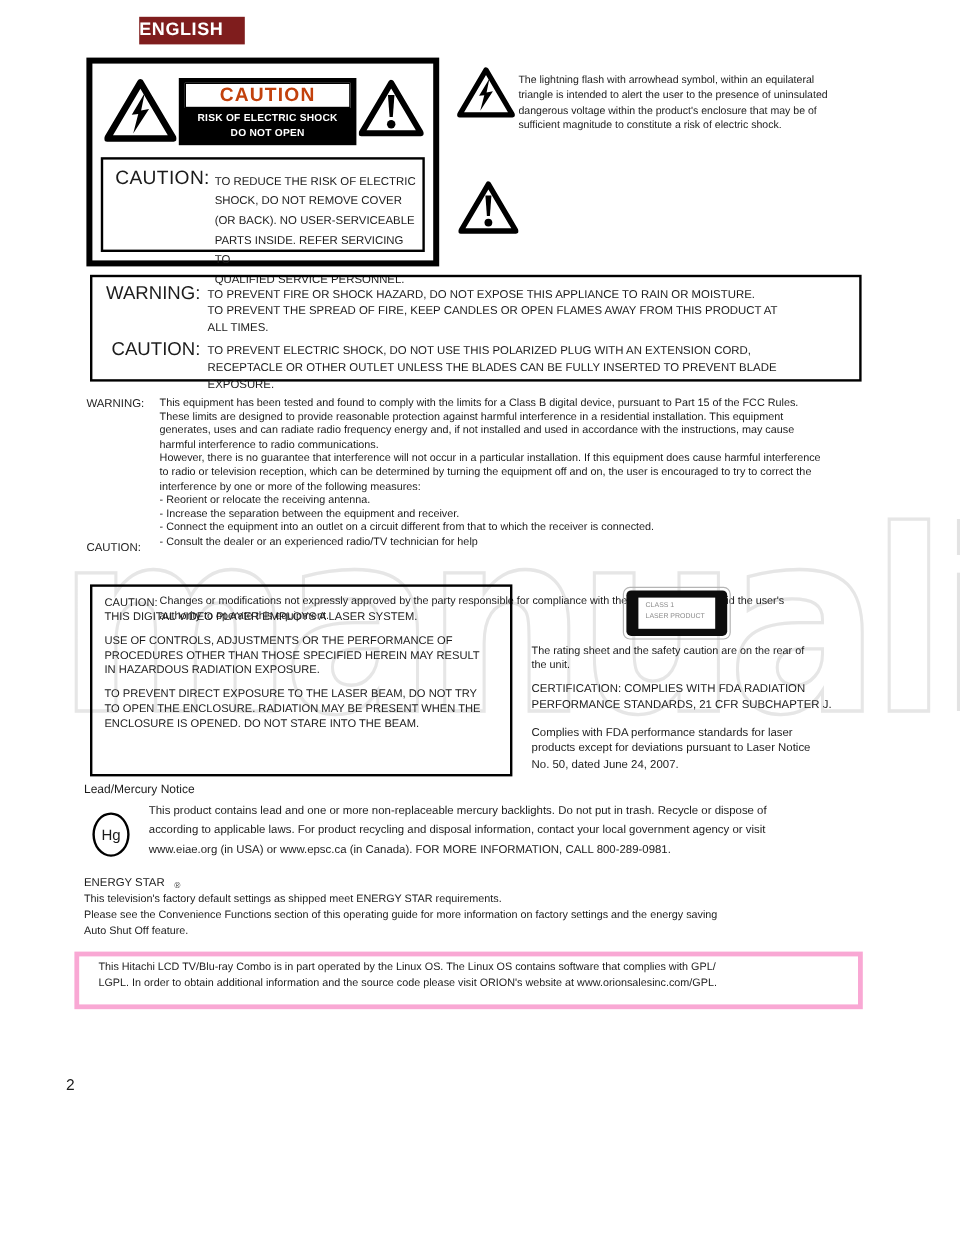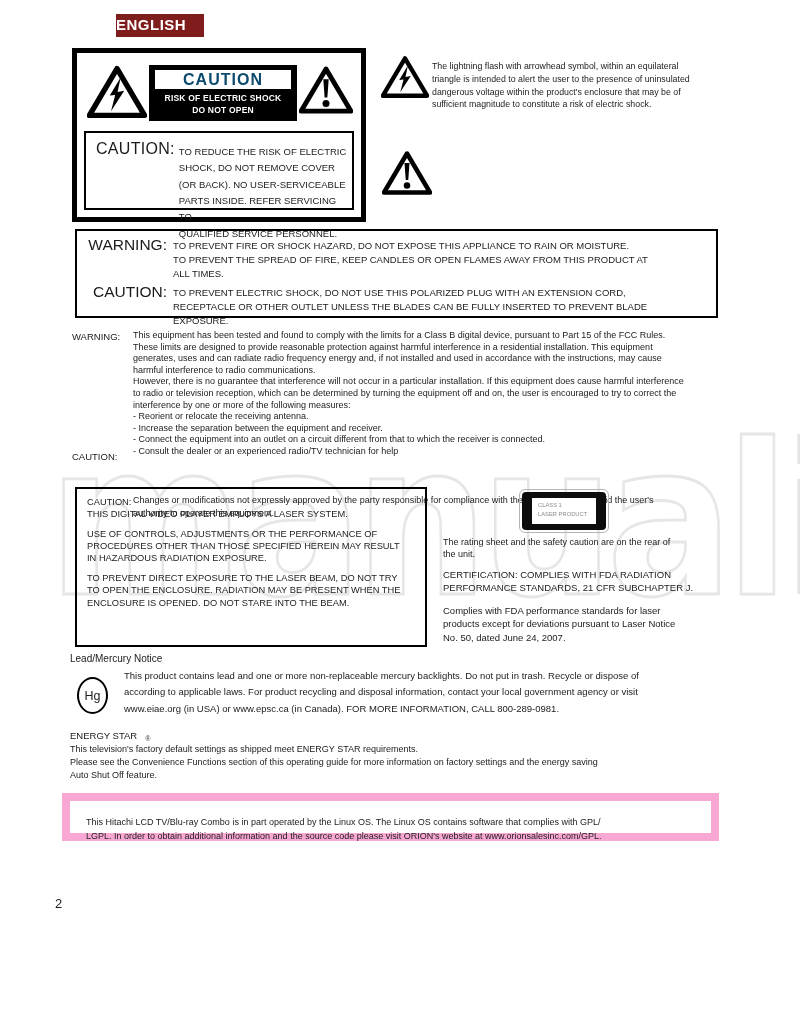--- a/index.html
+++ b/index.html
@@ -18,21 +18,21 @@
 
   
   .english-tag { left:68px; top:14px; width:88px; height:23px; background:#7f1d1d; color:#fff;
     font-weight:bold; font-size:15px; padding:2px 0 0 0; letter-spacing:0.5px;margin-left:48px; }
 
   
   .hazard-box { left:72px; top:48px; width:294px; height:174px; border:5px solid #000; background:transparent; }
   .hazard-top { display:flex; justify-content:space-between; align-items:flex-start; padding:12px 8px 0 10px; }
   .tri { display:block; }
   .shock-badge { background:#000; width:148px; padding:4px 5px 5px 5px; }
-  .shock-badge-title { background:#fff; color:#0c4a6e; font-weight:bold; font-size:16px; text-align:center;
+  .shock-badge-title { background:#fff; color:#c2410c; font-weight:bold; font-size:16px; text-align:center;
     letter-spacing:1px; margin-bottom:3px; border:1px solid #000; line-height:1.2; }
   .shock-badge-line { color:#fff; font-weight:bold; font-size:8.5px; text-align:center; line-height:1.35; letter-spacing:0.2px; }
   .hazard-inner { position:absolute; left:7px; right:7px; top:78px; bottom:7px; border:2px solid #000;
     display:flex; padding:7px 2px 0 10px; background:transparent; }
   .hazard-inner-label { font-size:16px; letter-spacing:0.3px; flex:none; }
   .hazard-inner-text { font-size:9.5px; line-height:1.72; padding-top:4px; margin-left:4px; }
 
   
   .tri-bolt-solo { left:381px; top:55px; }
   .tri-excl-solo { left:382px; top:150px; }
@@ -77,22 +77,22 @@
   .hg-circle { left:77px; top:677px; width:31px; height:37px; border:2px solid #000; border-radius:50%;
     display:flex; align-items:center; justify-content:center; font-size:12.5px; }
   .mercury-body { left:124px; top:668px; width:596px; font-size:9.5px; line-height:1.72; }
 
   
   .energy-heading { left:70px; top:730px; font-size:9.5px; }
   .energy-reg { font-size:7px; margin-left:8px; vertical-align:-2px; color:#333; }
   .energy-body { left:70px; top:743px; width:655px; font-size:9px; line-height:1.45; }
 
   
-  .linux-box { left:62px; top:793px; width:657px; height:48px; border:8px solid #f9a8d4;
-    padding:15px 16px 0 16px; background:transparent; }
+  .linux-box { left:62px; top:793px; width:657px; height:48px; border:4px solid #f9a8d4;
+    padding:2px 16px 0 16px; background:transparent; }
   .linux-box div { font-size:9px; line-height:1.5; }
 
   .page-number { left:55px; top:896px; font-size:13px; }
 </style>
 </head>
 <body>
 
 <div class="page">
 
   <div class="watermark"><span class="wm-outline">manual</span><span class="wm-filled">i</span></div>

